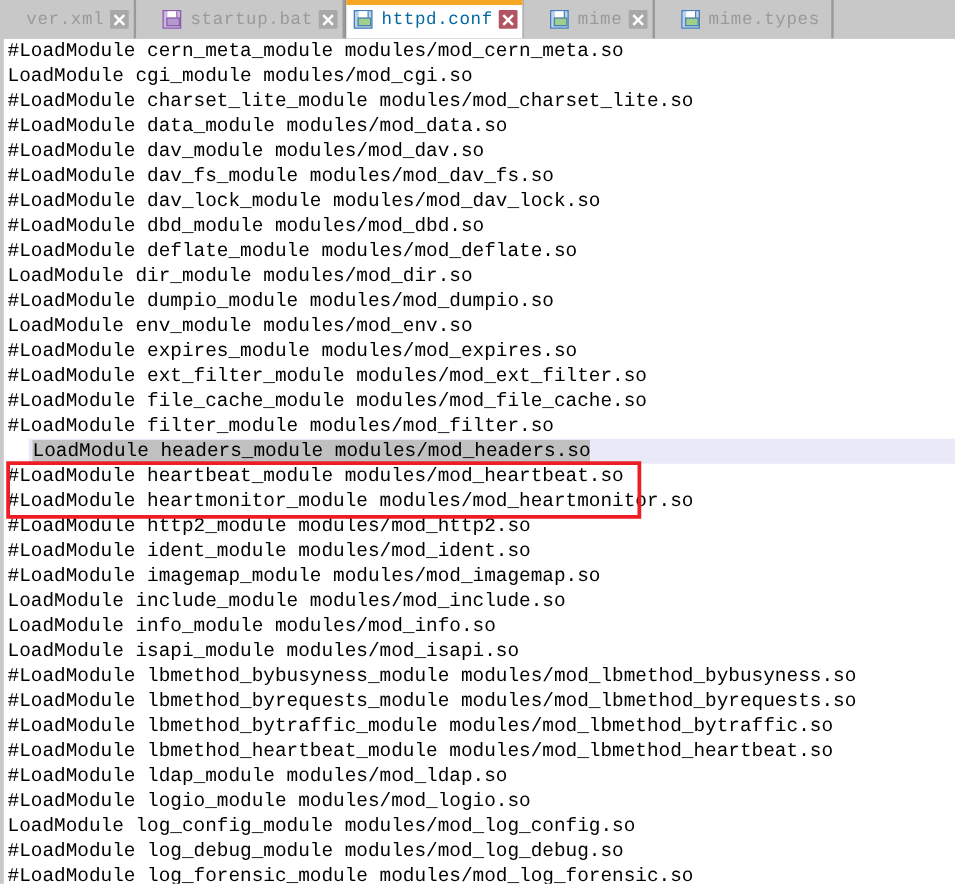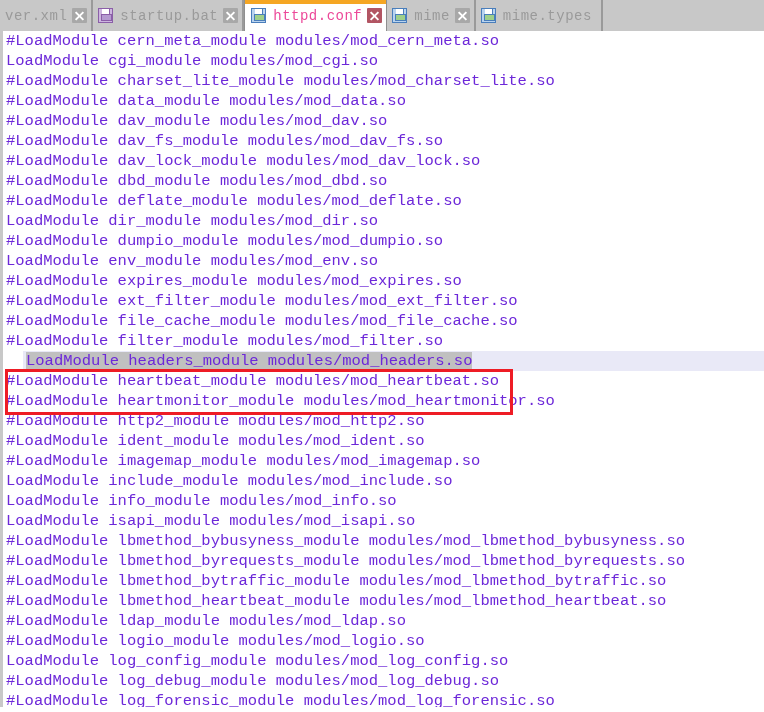--- a/index.html
+++ b/index.html
@@ -40,21 +40,21 @@
     height: 2px;
     background: #ffffff;
   }
 
   .tab {
     position: relative;
     display: flex;
     align-items: center;
     height: 31px;
     box-sizing: border-box;
-    padding: 0 4px 0 5px;
+    padding: 0 4px 0 21px;
     background: #c8c8c8;
     border-right: 2px solid #9a9a9a;
     flex: 0 0 auto;
     white-space: nowrap;
     justify-content: center;
   }
   .tab.active {
     background: #ffffff;
     border-right: 1px solid #8f8f8f;
     border-left: 1px solid #8f8f8f;
@@ -100,21 +100,21 @@
   .ficon.purple::after { background:#b59ad0; border-color:#8b5fa8; }
 
   .tab-label {
     font-family: "Liberation Mono", "DejaVu Sans Mono", monospace;
     font-size: 14px;
     color: #9a9a9a;
     letter-spacing: 0.5px;
     padding-right: 5px;
   }
   .tab.active .tab-label {
-    color: #ec4899;
+    color: #0369a1;
   }
 
   .tab-close {
     width: 15px;
     height: 15px;
     flex: 0 0 auto;
     background: #a8a8a8;
     position: relative;
     border-radius: 1px;
   }
@@ -138,21 +138,21 @@
     border-left: 3px solid #c8c8c8;
     box-sizing: border-box;
   }
   #code {
     position: relative;
     margin: 0;
     padding: 0;
     font-family: "Liberation Mono", "DejaVu Sans Mono", monospace;
     font-size: 15.5px;
     line-height: 20px;
-    color: #6d28d9;
+    color: #000000;
     white-space: pre;
     letter-spacing: 0px;
   }
   .line {
     height: 20px;
     padding-left: 3px;
     box-sizing: border-box;
     position: relative;
   }
   .line.current {

